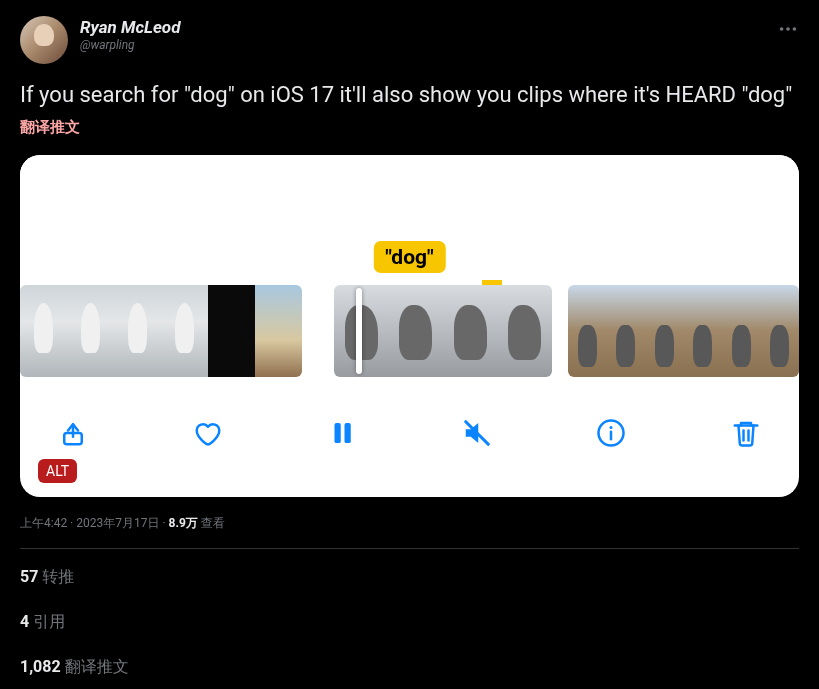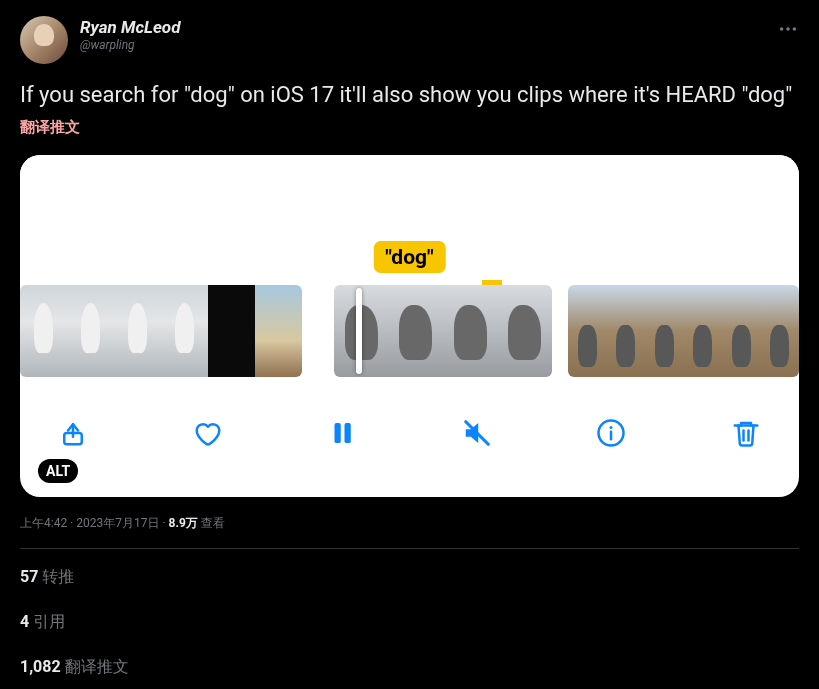--- a/index.html
+++ b/index.html
@@ -159,26 +159,26 @@
     cursor: pointer;
     display: flex;
     align-items: center;
     justify-content: center;
   }
   .ctrl svg { width: 30px; height: 30px; }
   .alt-badge {
     position: absolute;
     left: 18px;
     bottom: 14px;
-    background: #000000;
+    background: #b91c1c;
     color: #fff;
-    font-weight: 700;
+    font-weight: 400;
     font-size: 14px;
     padding: 4px 8px;
-    border-radius: 12px;
+    border-radius: 6px;
   }
   .meta-row {
     margin-top: 18px;
     font-size: 12px;
     color: #71767b;
   }
   .meta-row .views-count {
     color: #e7e9ea;
     font-weight: 700;
   }

